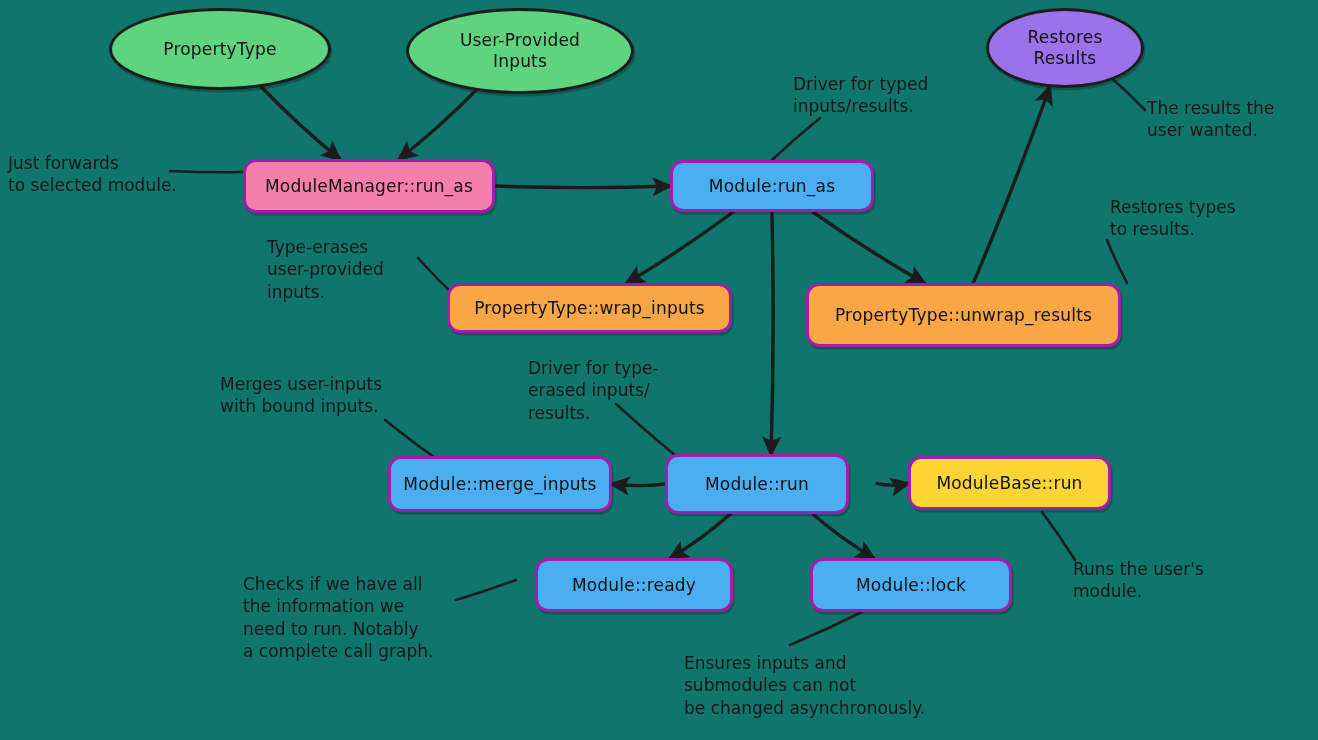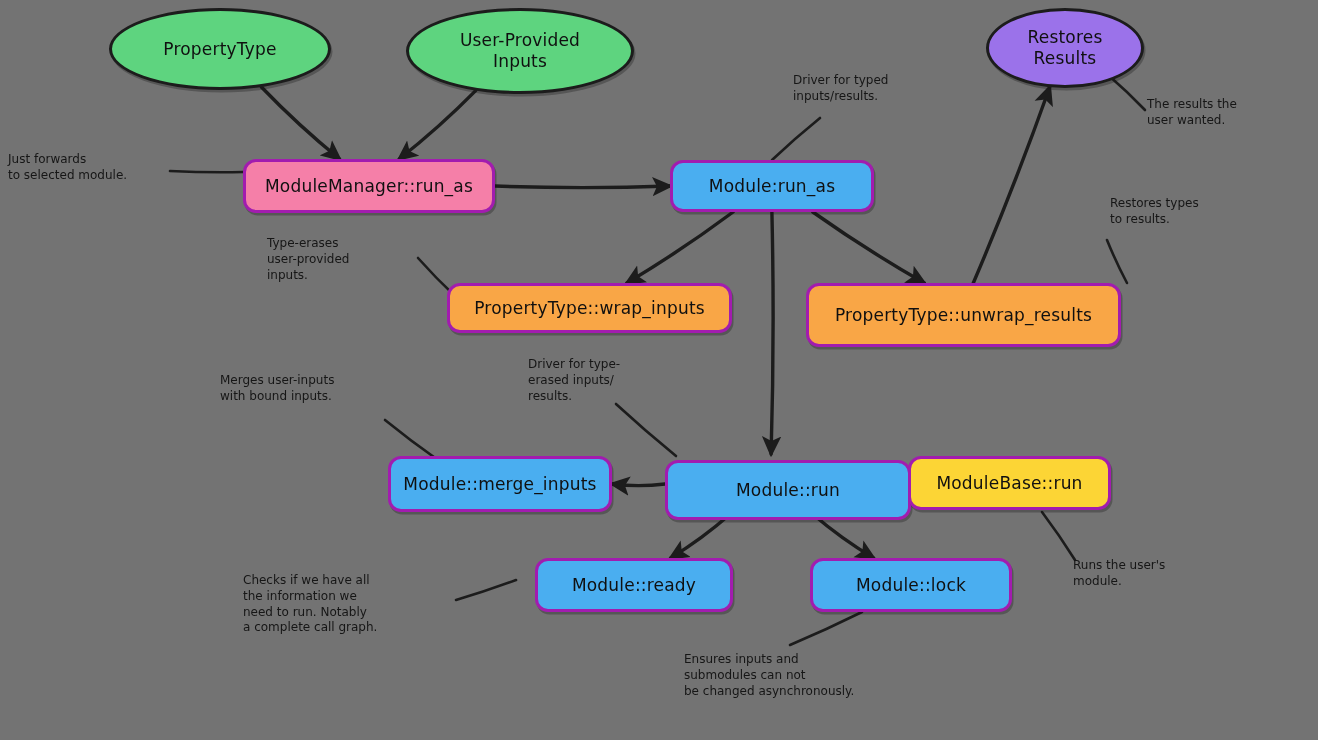--- a/index.html
+++ b/index.html
@@ -4,21 +4,21 @@
 <style>
   html, body {
     margin: 0;
     padding: 0;
     background: #ffffff;
   }
   #canvas {
     position: relative;
     width: 1318px;
     height: 740px;
-    background: #737373;
+    background: #0f766e;
     overflow: hidden;
     font-family: "DejaVu Sans", sans-serif;
   }
   #edges {
     position: absolute;
     top: 0; left: 0;
     width: 1318px;
     height: 740px;
     pointer-events: none;
   }
@@ -51,21 +51,21 @@
   .c-green  { background: #5ed47f; }
   .c-pink   { background: #f57fa8; }
   .c-blue   { background: #4aaef0; }
   .c-orange { background: #f9a council; }
   .c-orange { background: #f9a646; }
   .c-purple { background: #9b72ea; }
   .c-yellow { background: #fcd535; }
 
   .note {
     position: absolute;
-    font-size: 12px;
+    font-size: 17px;
     line-height: 1.32;
     color: #161616;
     white-space: pre-line;
     z-index: 2;
   }
 </style>
 </head>
 <body>
 
 <div id="canvas">
@@ -121,21 +121,21 @@
       </div>
       <div class="node box c-orange" style="left: 447px; top: 283px; width: 285px; height: 50px;">
         <span style="white-space: pre-line;">PropertyType::wrap_inputs</span>
       </div>
       <div class="node box c-orange" style="left: 806px; top: 283px; width: 315px; height: 64px;">
         <span style="white-space: pre-line;">PropertyType::unwrap_results</span>
       </div>
       <div class="node box c-blue" style="left: 388px; top: 456px; width: 224px; height: 56px;">
         <span style="white-space: pre-line;">Module::merge_inputs</span>
       </div>
-      <div class="node box c-blue" style="left: 665px; top: 454px; width: 246px; height: 60px; margin-top: 6px;">
+      <div class="node box c-blue" style="left: 665px; top: 454px; width: 184px; height: 60px;">
         <span style="white-space: pre-line;">Module::run</span>
       </div>
       <div class="node box c-yellow" style="left: 908px; top: 456px; width: 203px; height: 54px;">
         <span style="white-space: pre-line;">ModuleBase::run</span>
       </div>
       <div class="node box c-blue" style="left: 535px; top: 558px; width: 198px; height: 54px;">
         <span style="white-space: pre-line;">Module::ready</span>
       </div>
       <div class="node box c-blue" style="left: 810px; top: 558px; width: 202px; height: 54px;">
         <span style="white-space: pre-line;">Module::lock</span>

